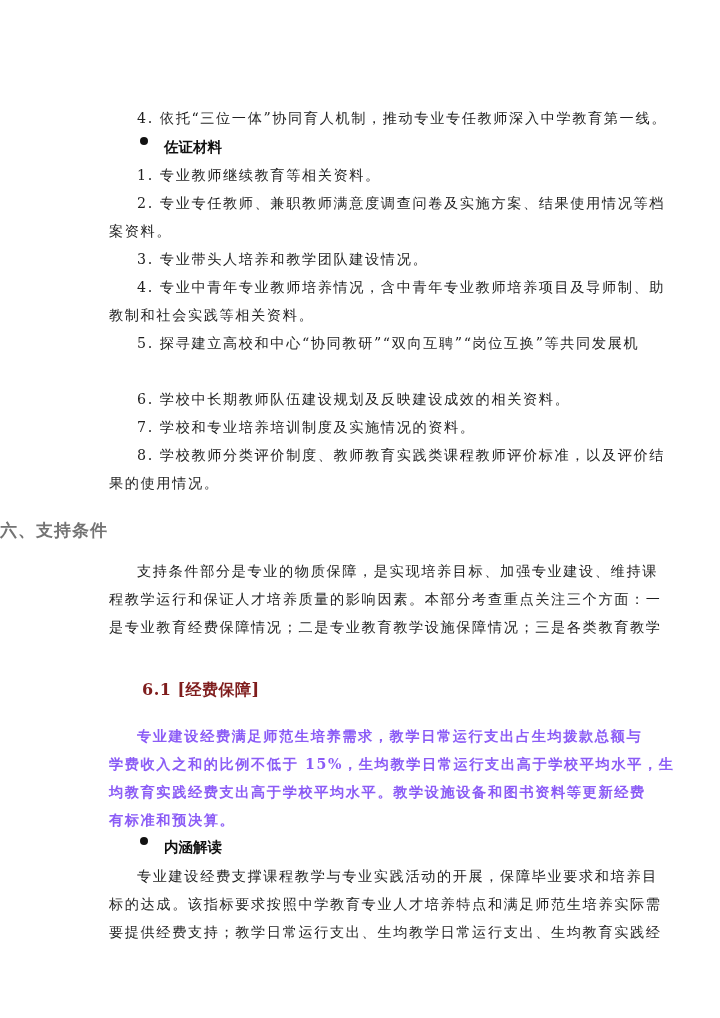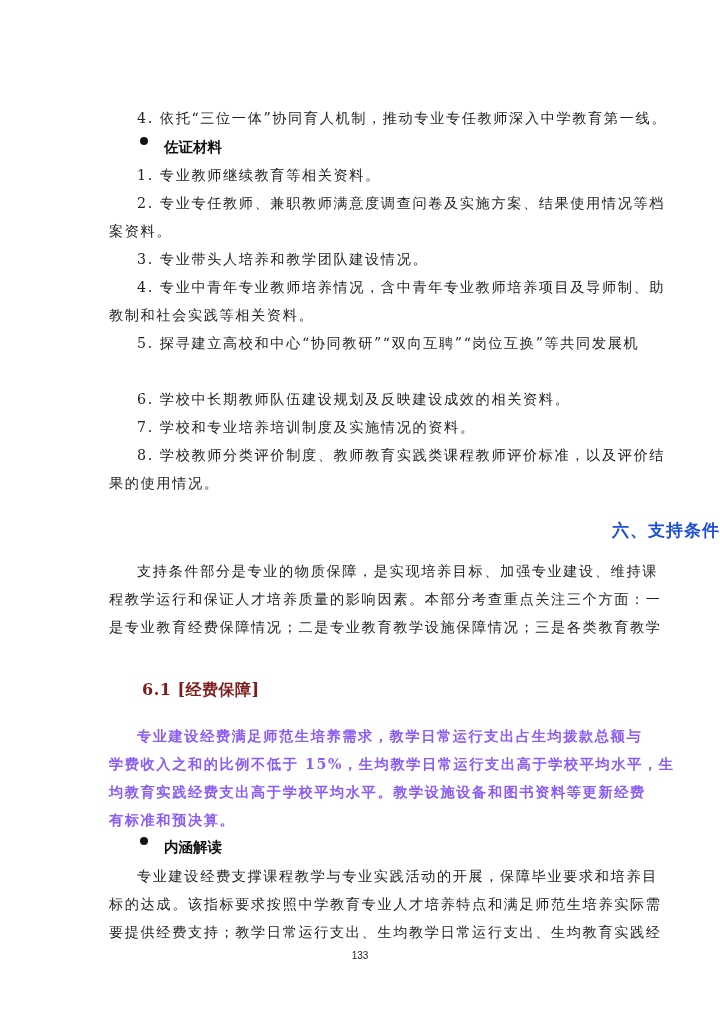--- a/index.html
+++ b/index.html
@@ -56,25 +56,25 @@
       width: 8px;
       height: 8px;
       border-radius: 50%;
       background: #111;
       margin-right: 16px;
     }
     .section-title {
       position: absolute;
       left: 0;
       width: 720px;
-      text-align: right;
+      text-align: left;
       font-size: 17px;
       font-weight: bold;
       letter-spacing: 1px;
-      color: #1d4ed8;
+      color: #737373;
       line-height: 24px;
     }
     .sub-heading {
       position: absolute;
       left: 142px;
       font-size: 16px;
       font-weight: bold;
       color: #7f1d1d;
       line-height: 24px;
       letter-spacing: 0.5px;
@@ -135,15 +135,14 @@
 
   <div class="bullet-line" style="top:821px;">
     <span class="bullet-dot"></span>
     <span>内涵解读</span>
   </div>
 
   <div class="line indent justify" style="top:850px;">专业建设经费支撑课程教学与专业实践活动的开展，保障毕业要求和培养目</div>
   <div class="line justify" style="top:878px;">标的达成。该指标要求按照中学教育专业人才培养特点和满足师范生培养实际需</div>
   <div class="line justify" style="top:906px;">要提供经费支持；教学日常运行支出、生均教学日常运行支出、生均教育实践经</div>
 
-  <div class="page-number" style="top:934px;">133</div>
 
 </div>
 
 </body></html>

